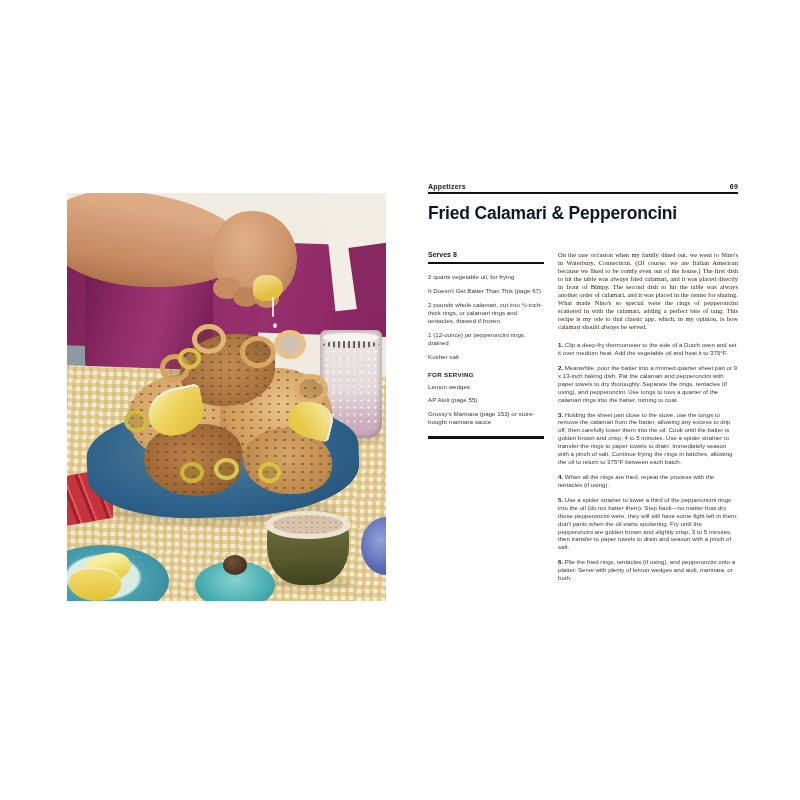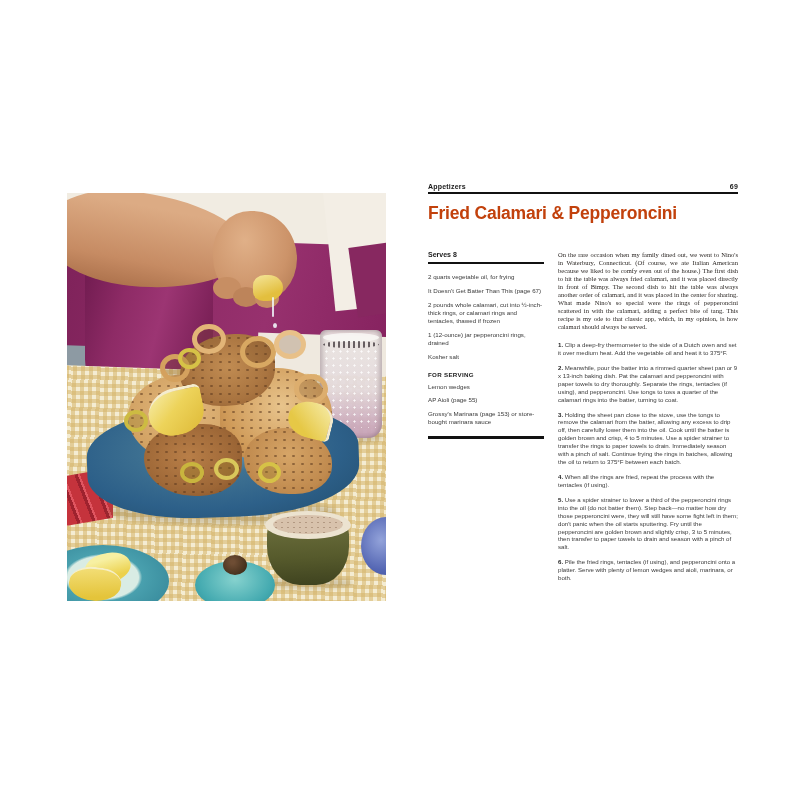--- a/index.html
+++ b/index.html
@@ -67,21 +67,21 @@
   .blue-bowl{left:294px;top:324px;width:50px;height:58px;border-radius:50%;background:radial-gradient(ellipse at 40% 40%,#93a3da 0%,#5567b4 60%,#3e4f96 100%);}
   .shadow{background:rgba(120,100,60,.25);border-radius:50%;filter:blur(2px);}
   .sh1{left:40px;top:306px;width:230px;height:26px;}
   .sh2{left:200px;top:384px;width:86px;height:12px;}
   .sh3{left:252px;top:238px;width:64px;height:12px;}
 
   
   .page-right{position:absolute;left:428px;top:183px;width:310px;color:#1a1a1a;}
   .hdr-row{display:flex;justify-content:space-between;align-items:flex-end;font-size:7px;font-weight:bold;letter-spacing:.2px;}
   .hdr-rule{height:1.6px;background:#111;margin-top:2px;}
-  .title{font-size:17.5px;font-weight:800;letter-spacing:-0.2px;margin-top:9px;color:#c2410c;}
+  .title{font-size:17.5px;font-weight:800;letter-spacing:-0.2px;margin-top:9px;color:#0f172a;}
   .cols{display:flex;margin-top:27px;}
   .col-ing{width:116px;margin-right:14px;flex:none;}
   .serves{font-size:7px;font-weight:bold;}
   .thick-rule{height:2.6px;background:#111;margin:4px 0 9px 0;}
   .ing-item{font-size:6.2px;line-height:1.32;color:#3a3a3a;margin-bottom:5.5px;}
   .serving-label{font-size:6.2px;font-weight:bold;color:#222;margin:10px 0 5px 0;letter-spacing:.3px;}
   .end-rule{height:2.6px;background:#111;margin-top:10px;}
   .col-method{width:180px;flex:none;}
   .intro{font-family:"Liberation Serif",serif;font-size:6.5px;line-height:1.24;text-align:justify;color:#241f1c;}
   .steps{margin-top:10px;}

